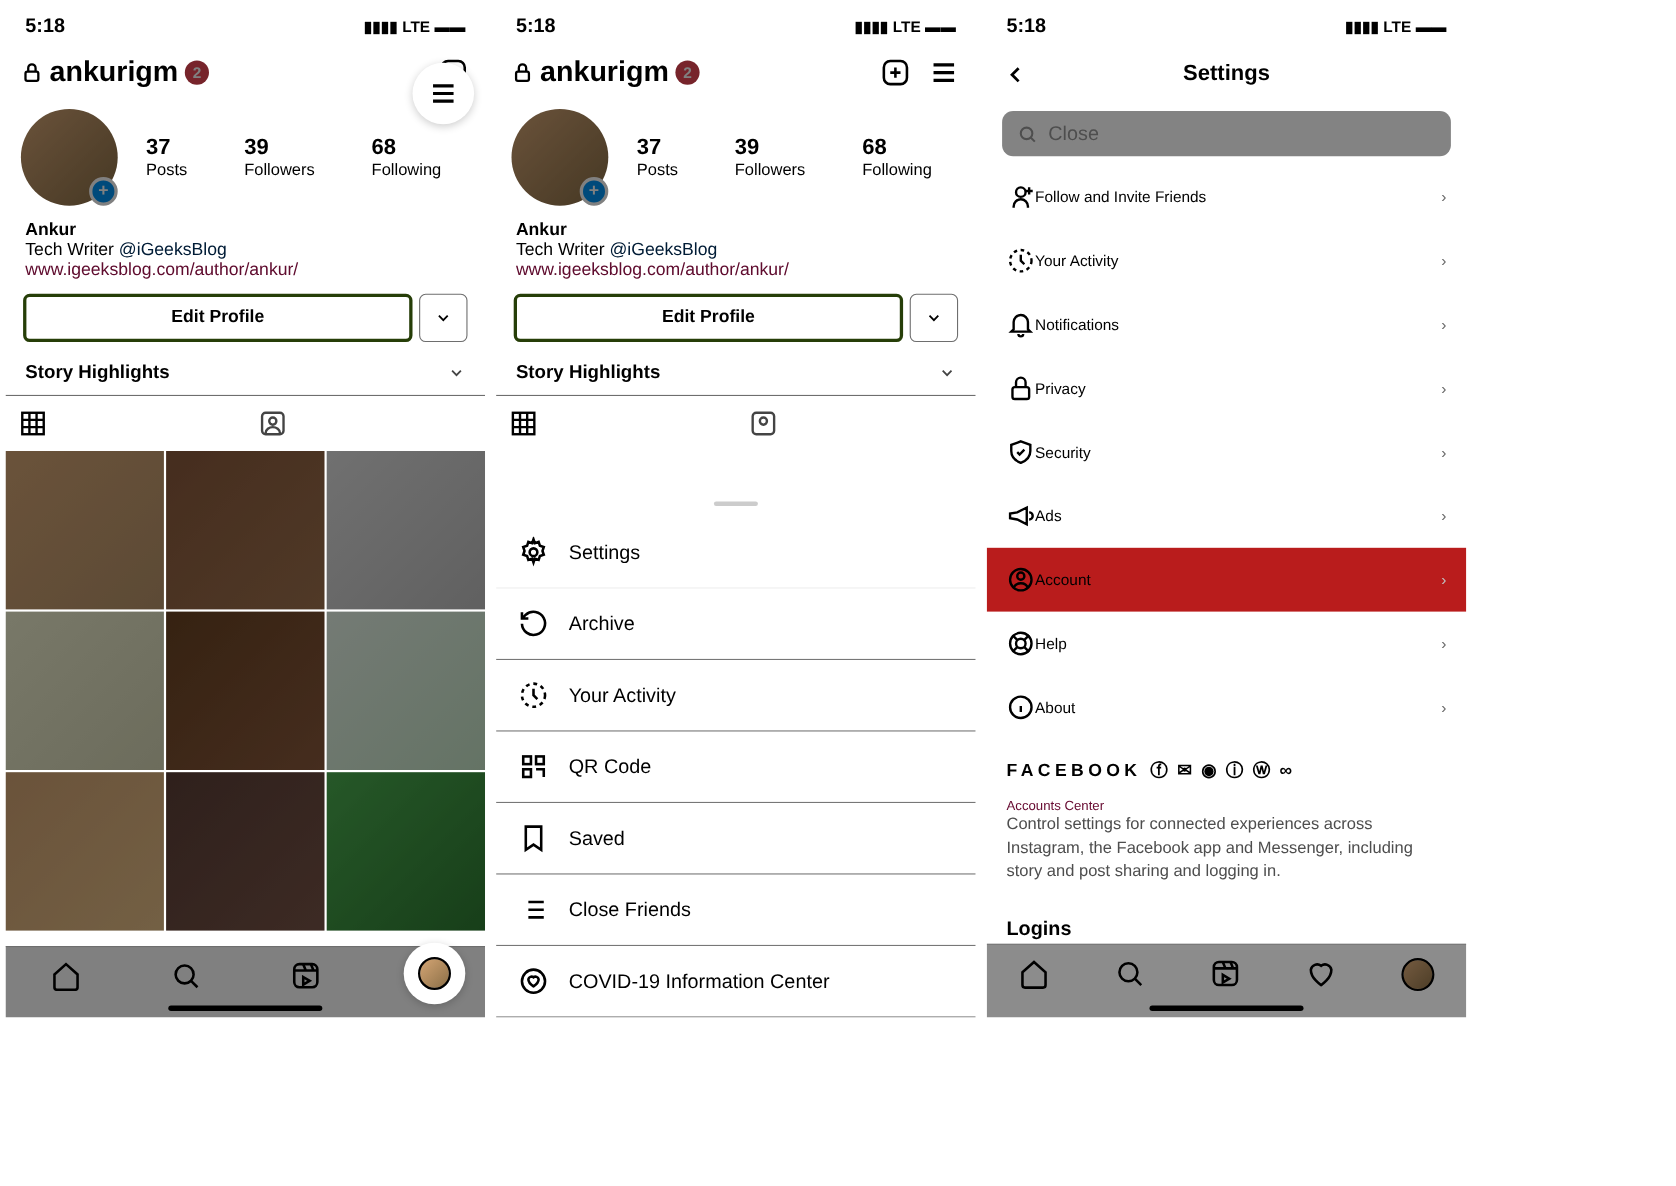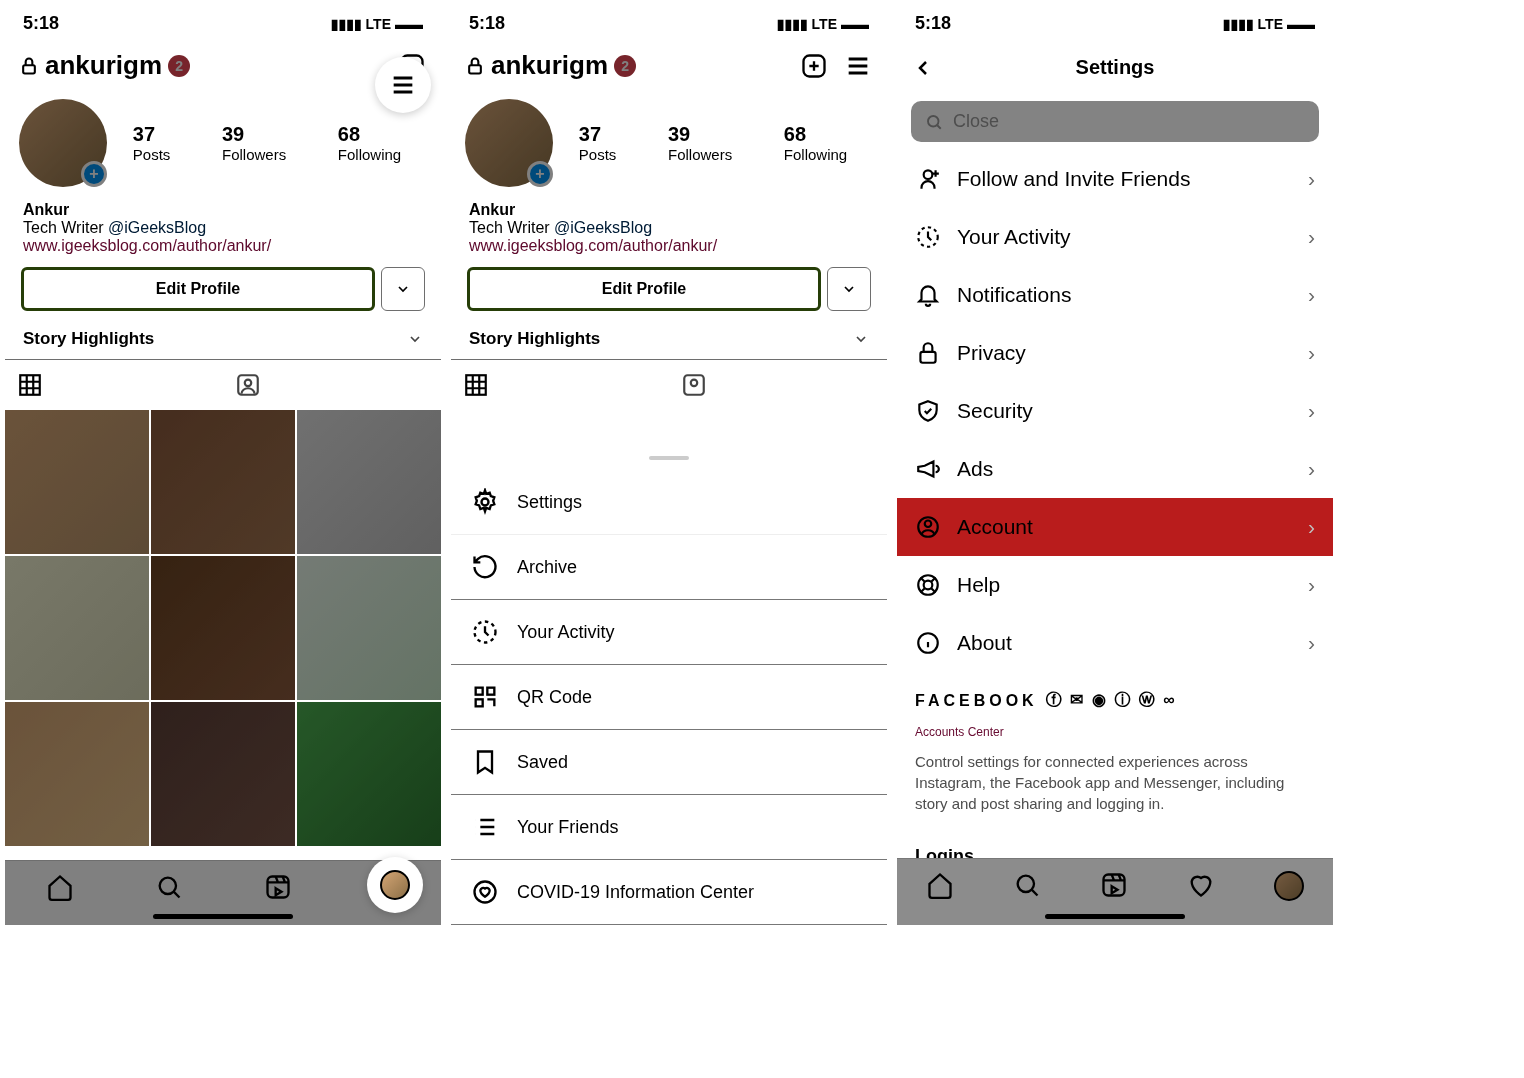--- a/index.html
+++ b/index.html
@@ -49,26 +49,26 @@
 .home-ind{position:absolute;bottom:6px;left:50%;transform:translateX(-50%);width:140px;height:5px;background:#000;border-radius:3px}
 .sheet{position:absolute;bottom:0;left:0;right:0;background:#fff;border-radius:14px 14px 0 0;padding-top:10px;z-index:10}
 .sheet-handle{width:40px;height:4px;background:#ccc;border-radius:2px;margin:0 auto 10px}
 .menu-item{display:flex;align-items:center;gap:18px;padding:18px 20px;border-bottom:1px solid #eee;font-size:18px}
 .menu-item.hl{background:#fff}
 .settings-hdr{display:flex;align-items:center;padding:14px;position:relative}
 .settings-hdr .back{position:absolute;left:14px}
 .settings-title{flex:1;text-align:center;font-size:20px;font-weight:700}
 .search-box{margin:8px 14px;background:#efefef;border-radius:10px;padding:10px 14px;display:flex;align-items:center;gap:10px;color:#8e8e8e;font-size:18px}
 .settings-list{}
-.settings-item{display:flex;align-items:center;padding:16px 18px;gap:16px;font-size:21px}
+.settings-item{display:flex;align-items:center;padding:16px 18px;font-size:14px}
 .settings-item .chev{margin-left:auto;color:#c0c0c0}
 .fb-section{padding:18px;font-size:14px;color:#555}
 .fb-brand{font-weight:800;letter-spacing:4px;font-size:16px;color:#000000;display:flex;align-items:center;gap:8px}
 .fb-link{color:#be185d;font-size:12px;margin-top:14px}
-.fb-desc{font-size:15px;color:#8e8e8e;margin-top:12px;line-height:1.4}
+.fb-desc{font-size:15px;color:#8e8e8e;margin-top:0;line-height:1.4}
 .logins-hdr{font-weight:700;font-size:18px;padding:14px 18px 0}
 .add-acc{color:#0095f6;font-size:18px;padding:14px 18px}
 svg{display:block}
 .phone3-dim > *:not(.no-dim){filter:brightness(0.55)}
 </style>
 </head>
 <body>
 
 <div class="phone">
   <div class="dimmed">
@@ -340,21 +340,21 @@
             </svg>
           </span>
       <span>Saved</span>
     </div>
     <div class="menu-item">
       <span>
             <svg width="28" height="28" viewBox="0 0 24 24" fill="none" stroke="#000" stroke-width="2">
               <path d="M8 6h12M8 12h12M8 18h12M4 6h.01M4 12h.01M4 18h.01"></path>
             </svg>
           </span>
-      <span>Your Friends</span>
+      <span>Close Friends</span>
     </div>
     <div class="menu-item">
       <span>
             <svg width="28" height="28" viewBox="0 0 24 24" fill="none" stroke="#000" stroke-width="2">
               <circle cx="12" cy="12" r="9"></circle>
               <path d="M12 16s-4-2.5-4-5.5A2.5 2.5 0 0 1 12 9a2.5 2.5 0 0 1 4 1.5c0 3-4 5.5-4 5.5z"></path>
             </svg>
           </span>
       <span>COVID-19 Information Center</span>
     </div>

